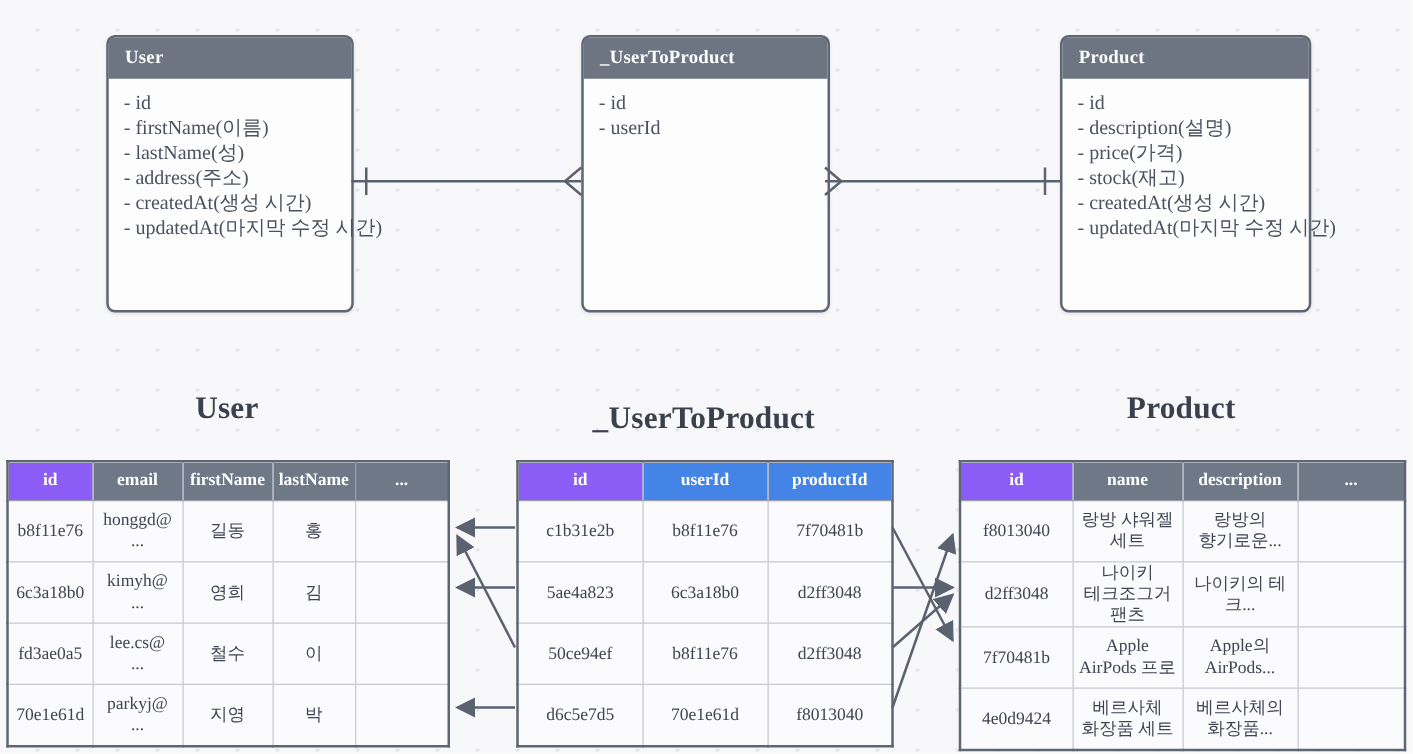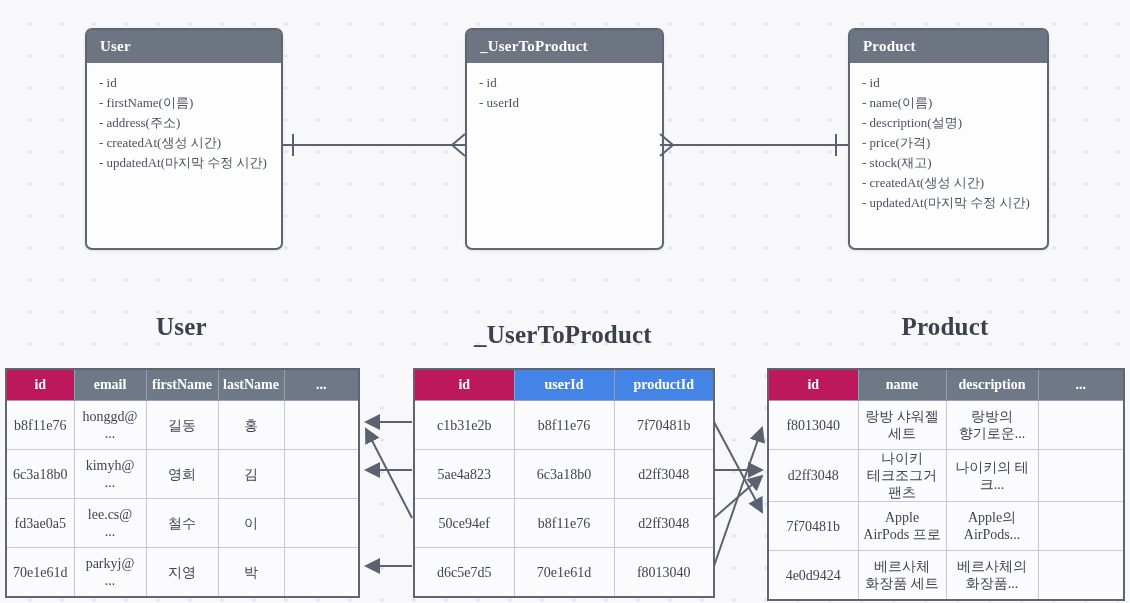--- a/index.html
+++ b/index.html
@@ -16,21 +16,21 @@
   
   .entity {
     position:absolute; background:#fdfdfe; border:2px solid #5f6673;
     border-radius:7px; box-shadow:0 1px 3px rgba(60,65,80,.12);
   }
   .entity-header {
     background:#6d7482; color:#ffffff; font-size:15px; font-weight:700;
     padding:8px 13px; border-radius:4px 4px 0 0; letter-spacing:.2px;
   }
   .entity-body { padding:10px 12px 0 12px; }
-  .entity-field { font-size:13px; color:#4b5260; line-height:20px; white-space:nowrap; }
+  .entity-field { font-size:16px; color:#4b5260; line-height:20px; white-space:nowrap; }
 
   
   .section-title {
     position:absolute; font-weight:700; font-size:25px; color:#3a404c;
     text-align:center; letter-spacing:.2px;
   }
 
   
   .dtable {
     position:absolute; border-collapse:collapse; table-layout:fixed;
@@ -38,56 +38,56 @@
   }
   .dtable th {
     color:#ffffff; font-size:14px; font-weight:700; height:30px;
     border:1px solid #99a0ac; padding:0 2px; overflow:hidden;
   }
   .dtable td {
     height:48px; text-align:center; vertical-align:middle;
     font-size:14px; color:#3e4452; border:1px solid #c6c9d0;
     white-space:pre-line; line-height:17px; padding:0 2px; overflow:hidden;
   }
-  .th-red  { background:#be185d; }
+  .th-red  { background:#8b5cf6; }
   .th-gray { background:#6f7887; }
   .th-blue { background:#4384e6;text-align:center; }
 
   .overlay { position:absolute; left:0; top:0; pointer-events:none; }
   .overlay line, .overlay path.conn { stroke:#5a6270; stroke-width:2; fill:none; }
 </style>
 </head>
 <body>
 
 <div class="canvas">
 
   <div class="entity" style="left:85px;top:28px;width:194px;height:218px;">
     <div class="entity-header">User</div>
     <div class="entity-body">
       <div class="entity-field">- id</div>
       <div class="entity-field">- firstName(이름)</div>
+      <div class="entity-field">- lastName(성)</div>
       <div class="entity-field">- address(주소)</div>
       <div class="entity-field">- createdAt(생성 시간)</div>
       <div class="entity-field">- updatedAt(마지막 수정 시간)</div>
     </div>
   </div>
 
   <div class="entity" style="left:465px;top:28px;width:195px;height:218px;">
     <div class="entity-header">_UserToProduct</div>
     <div class="entity-body">
       <div class="entity-field">- id</div>
       <div class="entity-field">- userId</div>
     </div>
   </div>
 
   <div class="entity" style="left:848px;top:28px;width:197px;height:218px;">
     <div class="entity-header">Product</div>
     <div class="entity-body">
       <div class="entity-field">- id</div>
-      <div class="entity-field">- name(이름)</div>
       <div class="entity-field">- description(설명)</div>
       <div class="entity-field">- price(가격)</div>
       <div class="entity-field">- stock(재고)</div>
       <div class="entity-field">- createdAt(생성 시간)</div>
       <div class="entity-field">- updatedAt(마지막 수정 시간)</div>
     </div>
   </div>
 
   <div class="section-title" style="left:5px;top:313px;width:353px;">User</div>
   <div class="section-title" style="left:413px;top:321px;width:300px;">_UserToProduct</div>

